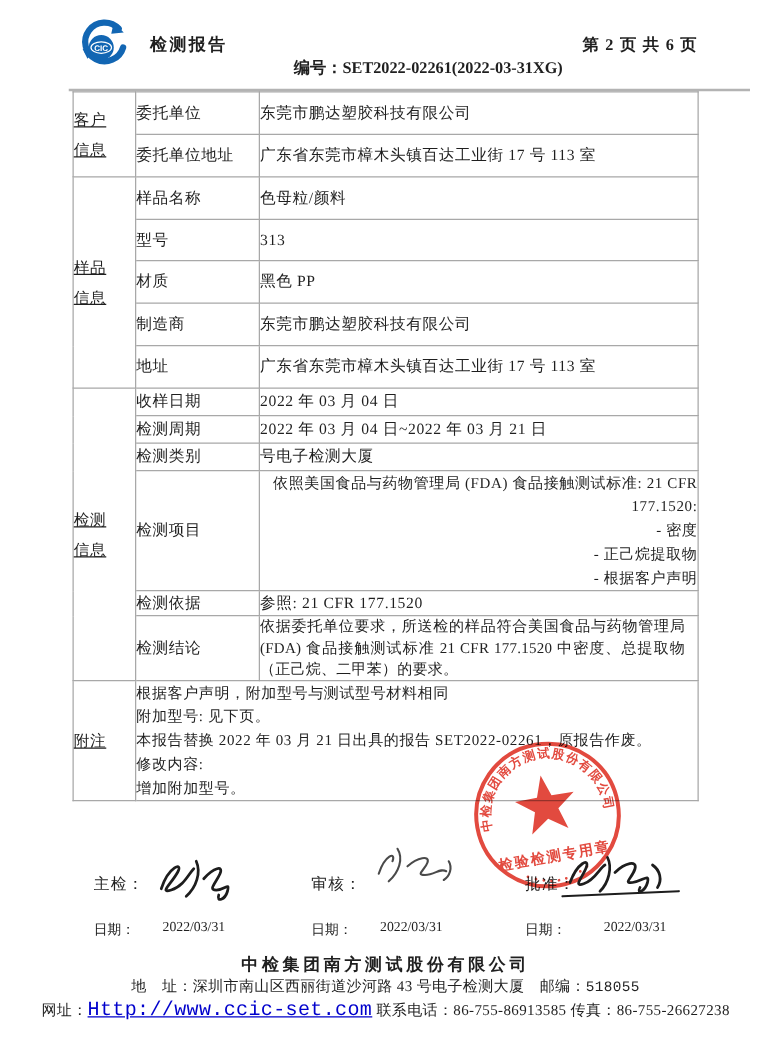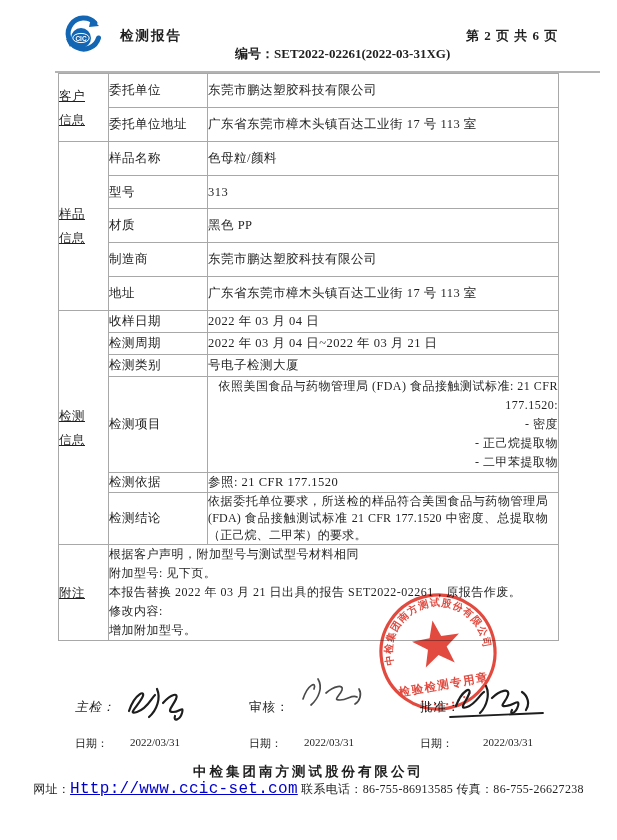--- a/index.html
+++ b/index.html
@@ -121,21 +121,21 @@
       <td class="lbl">检测类别</td>
       <td class="val">号电子检测大厦</td>
     </tr>
     <tr style="height:95px">
       <td class="lbl">检测项目</td>
       <td class="val">
         <div class="vline">依照美国食品与药物管理局 (FDA) 食品接触测试标准: 21 CFR</div>
         <div class="vline">177.1520:</div>
         <div class="vline">- 密度</div>
         <div class="vline">- 正己烷提取物</div>
-        <div class="vline">- 二甲苯提取物</div>
+        <div class="vline">- 根据客户声明</div>
       </td>
     </tr>
     <tr style="height:20px">
       <td class="lbl">检测依据</td>
       <td class="val">参照: 21 CFR 177.1520</td>
     </tr>
     <tr style="height:52px">
       <td class="lbl">检测结论</td>
       <td class="val">
         <div class="just">依据委托单位要求，所送检的样品符合美国食品与药物管理局 (FDA) 食品接触测试标准 21 CFR 177.1520 中密度、总提取物（正己烷、二甲苯）的要求。</div>
@@ -148,21 +148,21 @@
         <div class="nline">根据客户声明，附加型号与测试型号材料相同</div>
         <div class="nline">附加型号: 见下页。</div>
         <div class="nline">本报告替换 2022 年 03 月 21 日出具的报告 SET2022-02261，原报告作废。</div>
         <div class="nline">修改内容:</div>
         <div class="nline">增加附加型号。</div>
       </td>
     </tr>
   </tbody>
     </table>
 
-  <div class="sig-label" style="left:75px;top:699px;font-style:italic;">主检：</div>
+  <div class="sig-label" style="left:75px;top:699px;">主检：</div>
   <div class="sig-label" style="left:249px;top:699px;">审核：</div>
   <div class="sig-label" style="left:420px;top:699px;">批准：</div>
 
   <div class="sig-date" style="left:75px;top:736px;">日期：</div>
   <div class="sig-date" style="left:130px;top:736px;">2022/03/31</div>
   <div class="sig-date" style="left:249px;top:736px;">日期：</div>
   <div class="sig-date" style="left:304px;top:736px;">2022/03/31</div>
   <div class="sig-date" style="left:420px;top:736px;">日期：</div>
   <div class="sig-date" style="left:483px;top:736px;">2022/03/31</div>
 
@@ -197,16 +197,17 @@
   <svg class="sig-svg" style="left:293px;top:675px;" width="80" height="40" viewBox="0 0 80 40">
     <path d="M10,24 C15,9 24,6 21,14 M25,4 C30,12 26,23 18,30 M33,18 C41,11 51,9 49,15 C47,21 39,25 47,25 C55,25 59,19 64,22 M66,14 C69,19 67,26 62,29" stroke="#4a4a4a" stroke-width="1.7" fill="none" stroke-linecap="round"></path>
   </svg>
   <svg class="sig-svg" style="left:446px;top:680px;" width="102" height="46" viewBox="0 0 102 46">
     <path d="M10,26 C16,10 26,6 23,14 C20,22 12,30 21,27 C30,24 34,14 38,12 M40,6 C44,14 41,26 34,33 M46,18 C54,10 64,8 62,15 C60,22 52,27 60,26 C68,25 74,18 72,26 C70,33 63,36 66,30 M76,12 C82,16 84,24 80,30" stroke="#1d1d1d" stroke-width="2.2" fill="none" stroke-linecap="round"></path>
     <path d="M4,37 L97,33" stroke="#1d1d1d" stroke-width="1.8" fill="none" stroke-linecap="round"></path>
   </svg>
 
   <div class="footer">
     <div class="f-company">中检集团南方测试股份有限公司</div>
+    <div class="f-line"><span>地　址：</span><span>深圳市南山区西丽街道沙河路 43 号电子检测大厦</span><span>　邮编：</span><span class="f-num">518055</span></div>
     <div class="f-line"><span>网址：</span><a class="f-url" href="#">Http://www.ccic-set.com</a><span> 联系电话：</span><span>86-755-86913585</span><span> 传真：</span><span>86-755-26627238</span></div>
   </div>
 
 </div>
 
 </body></html>

